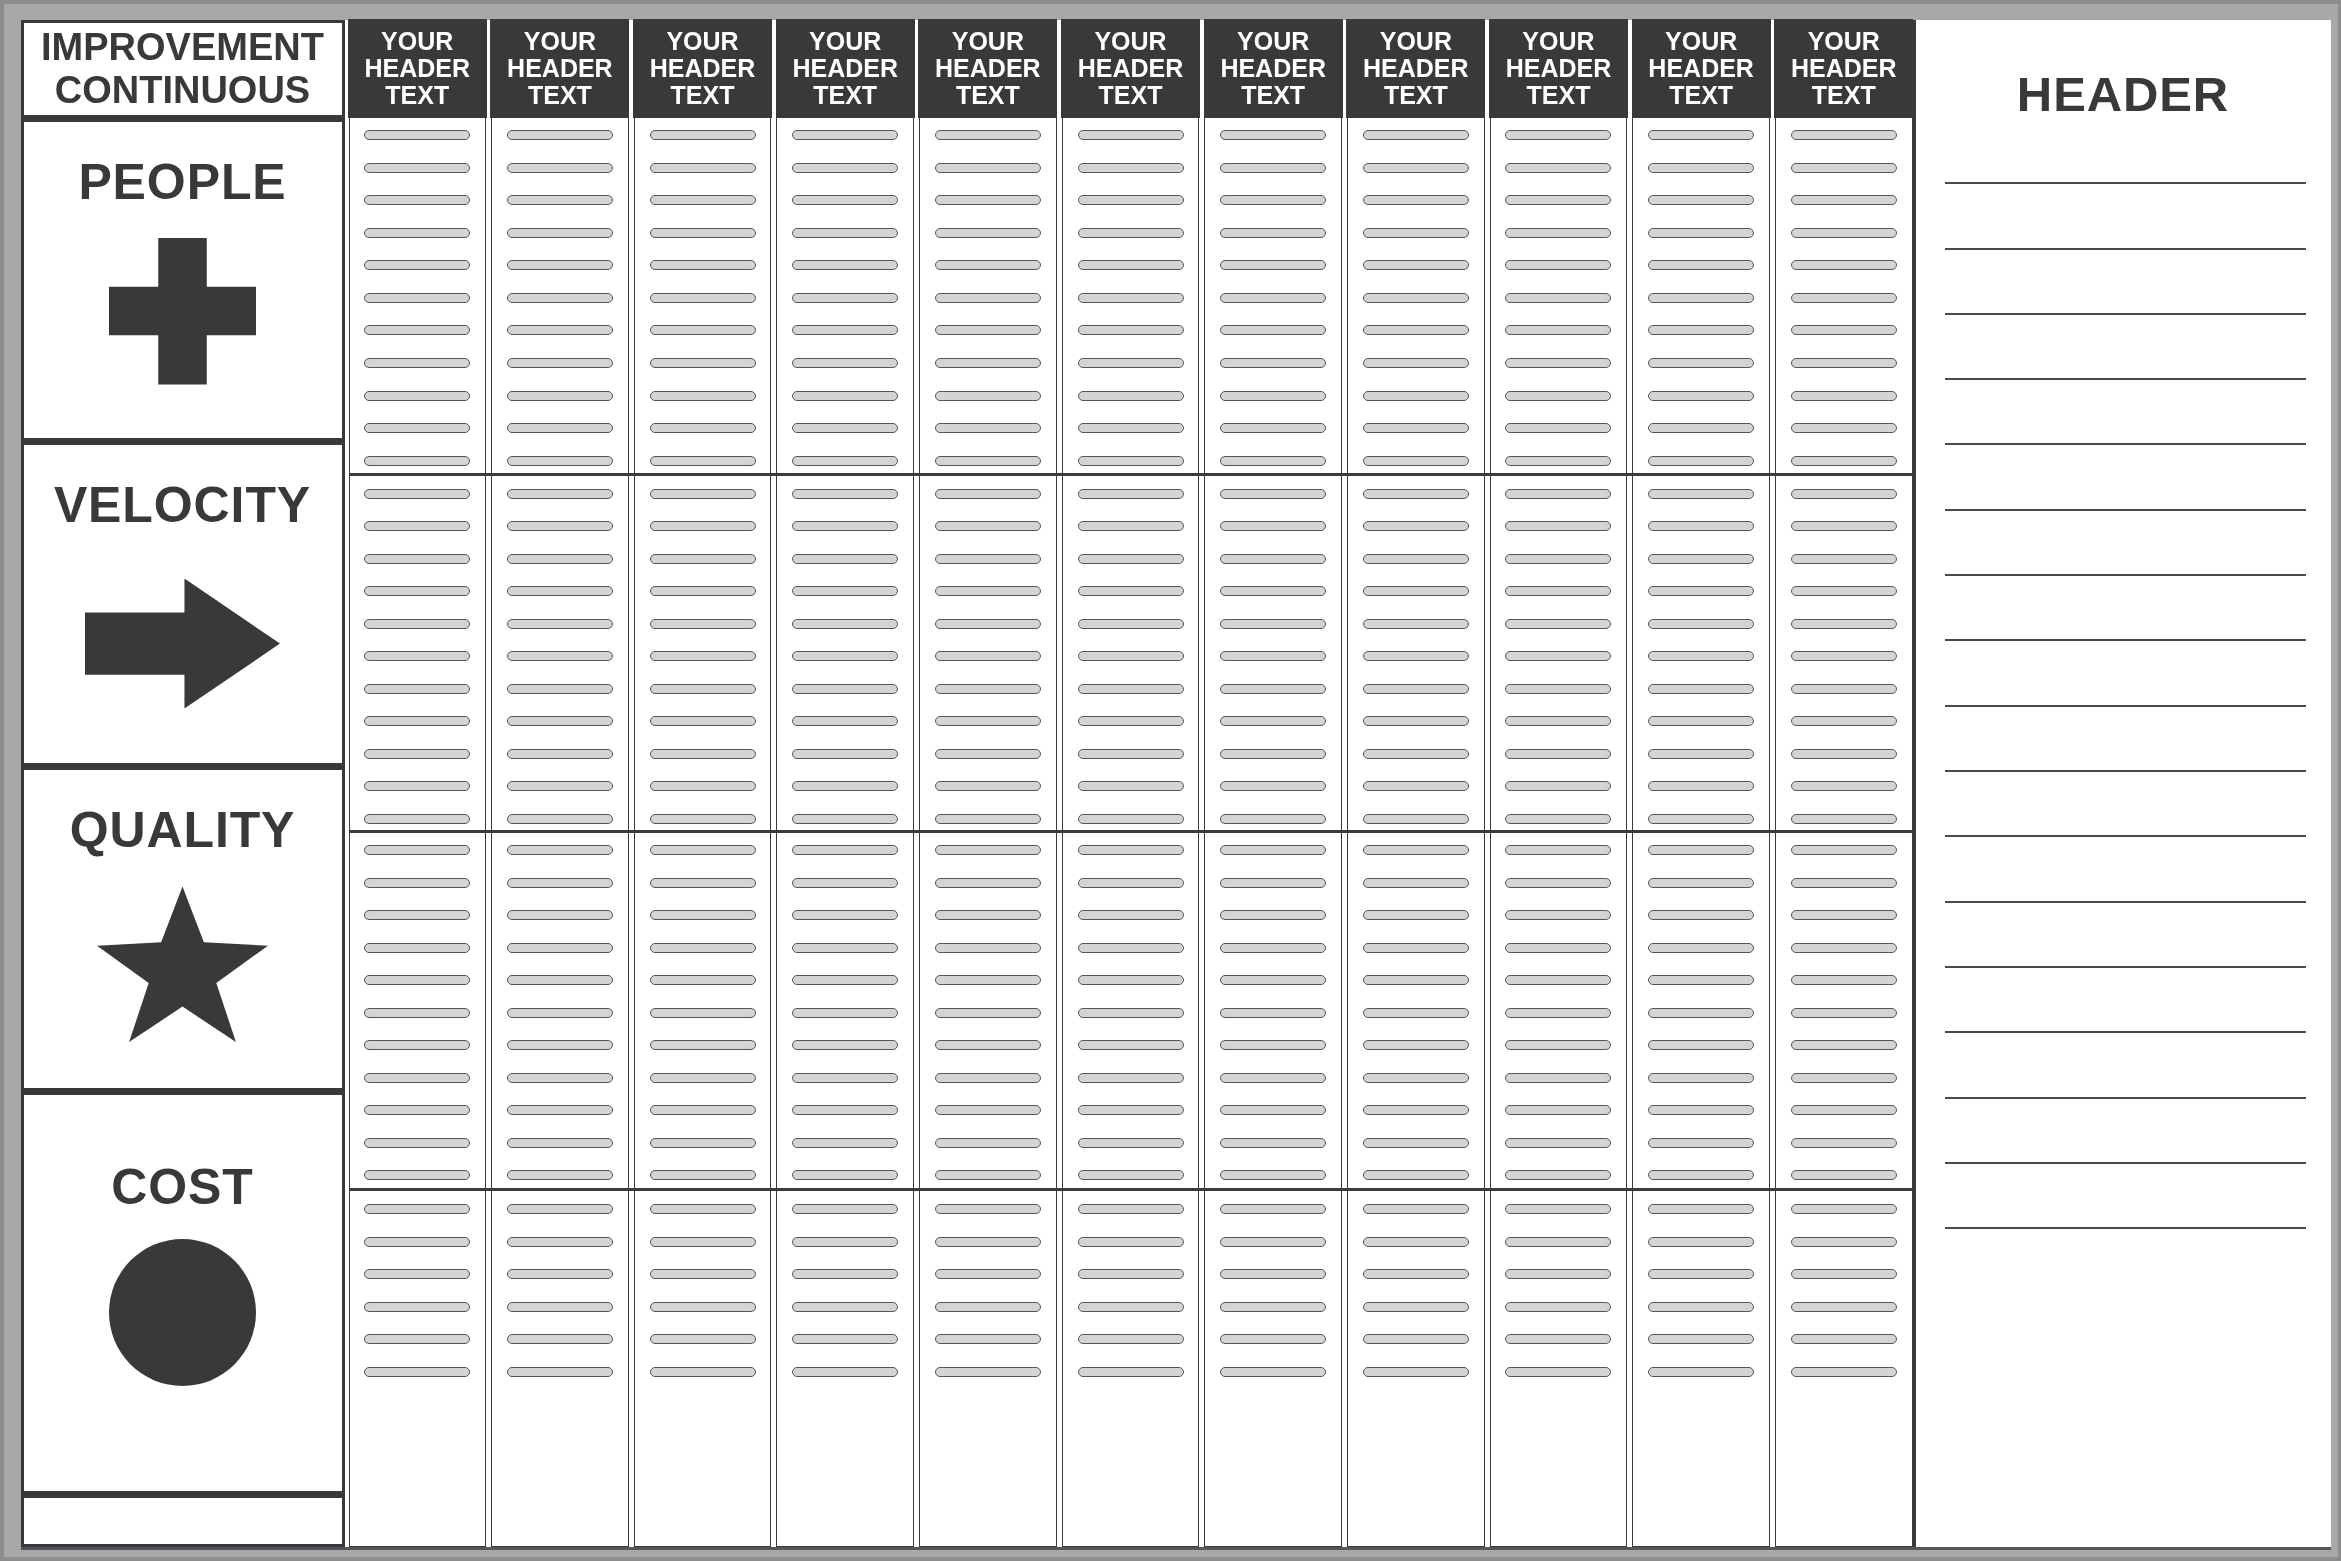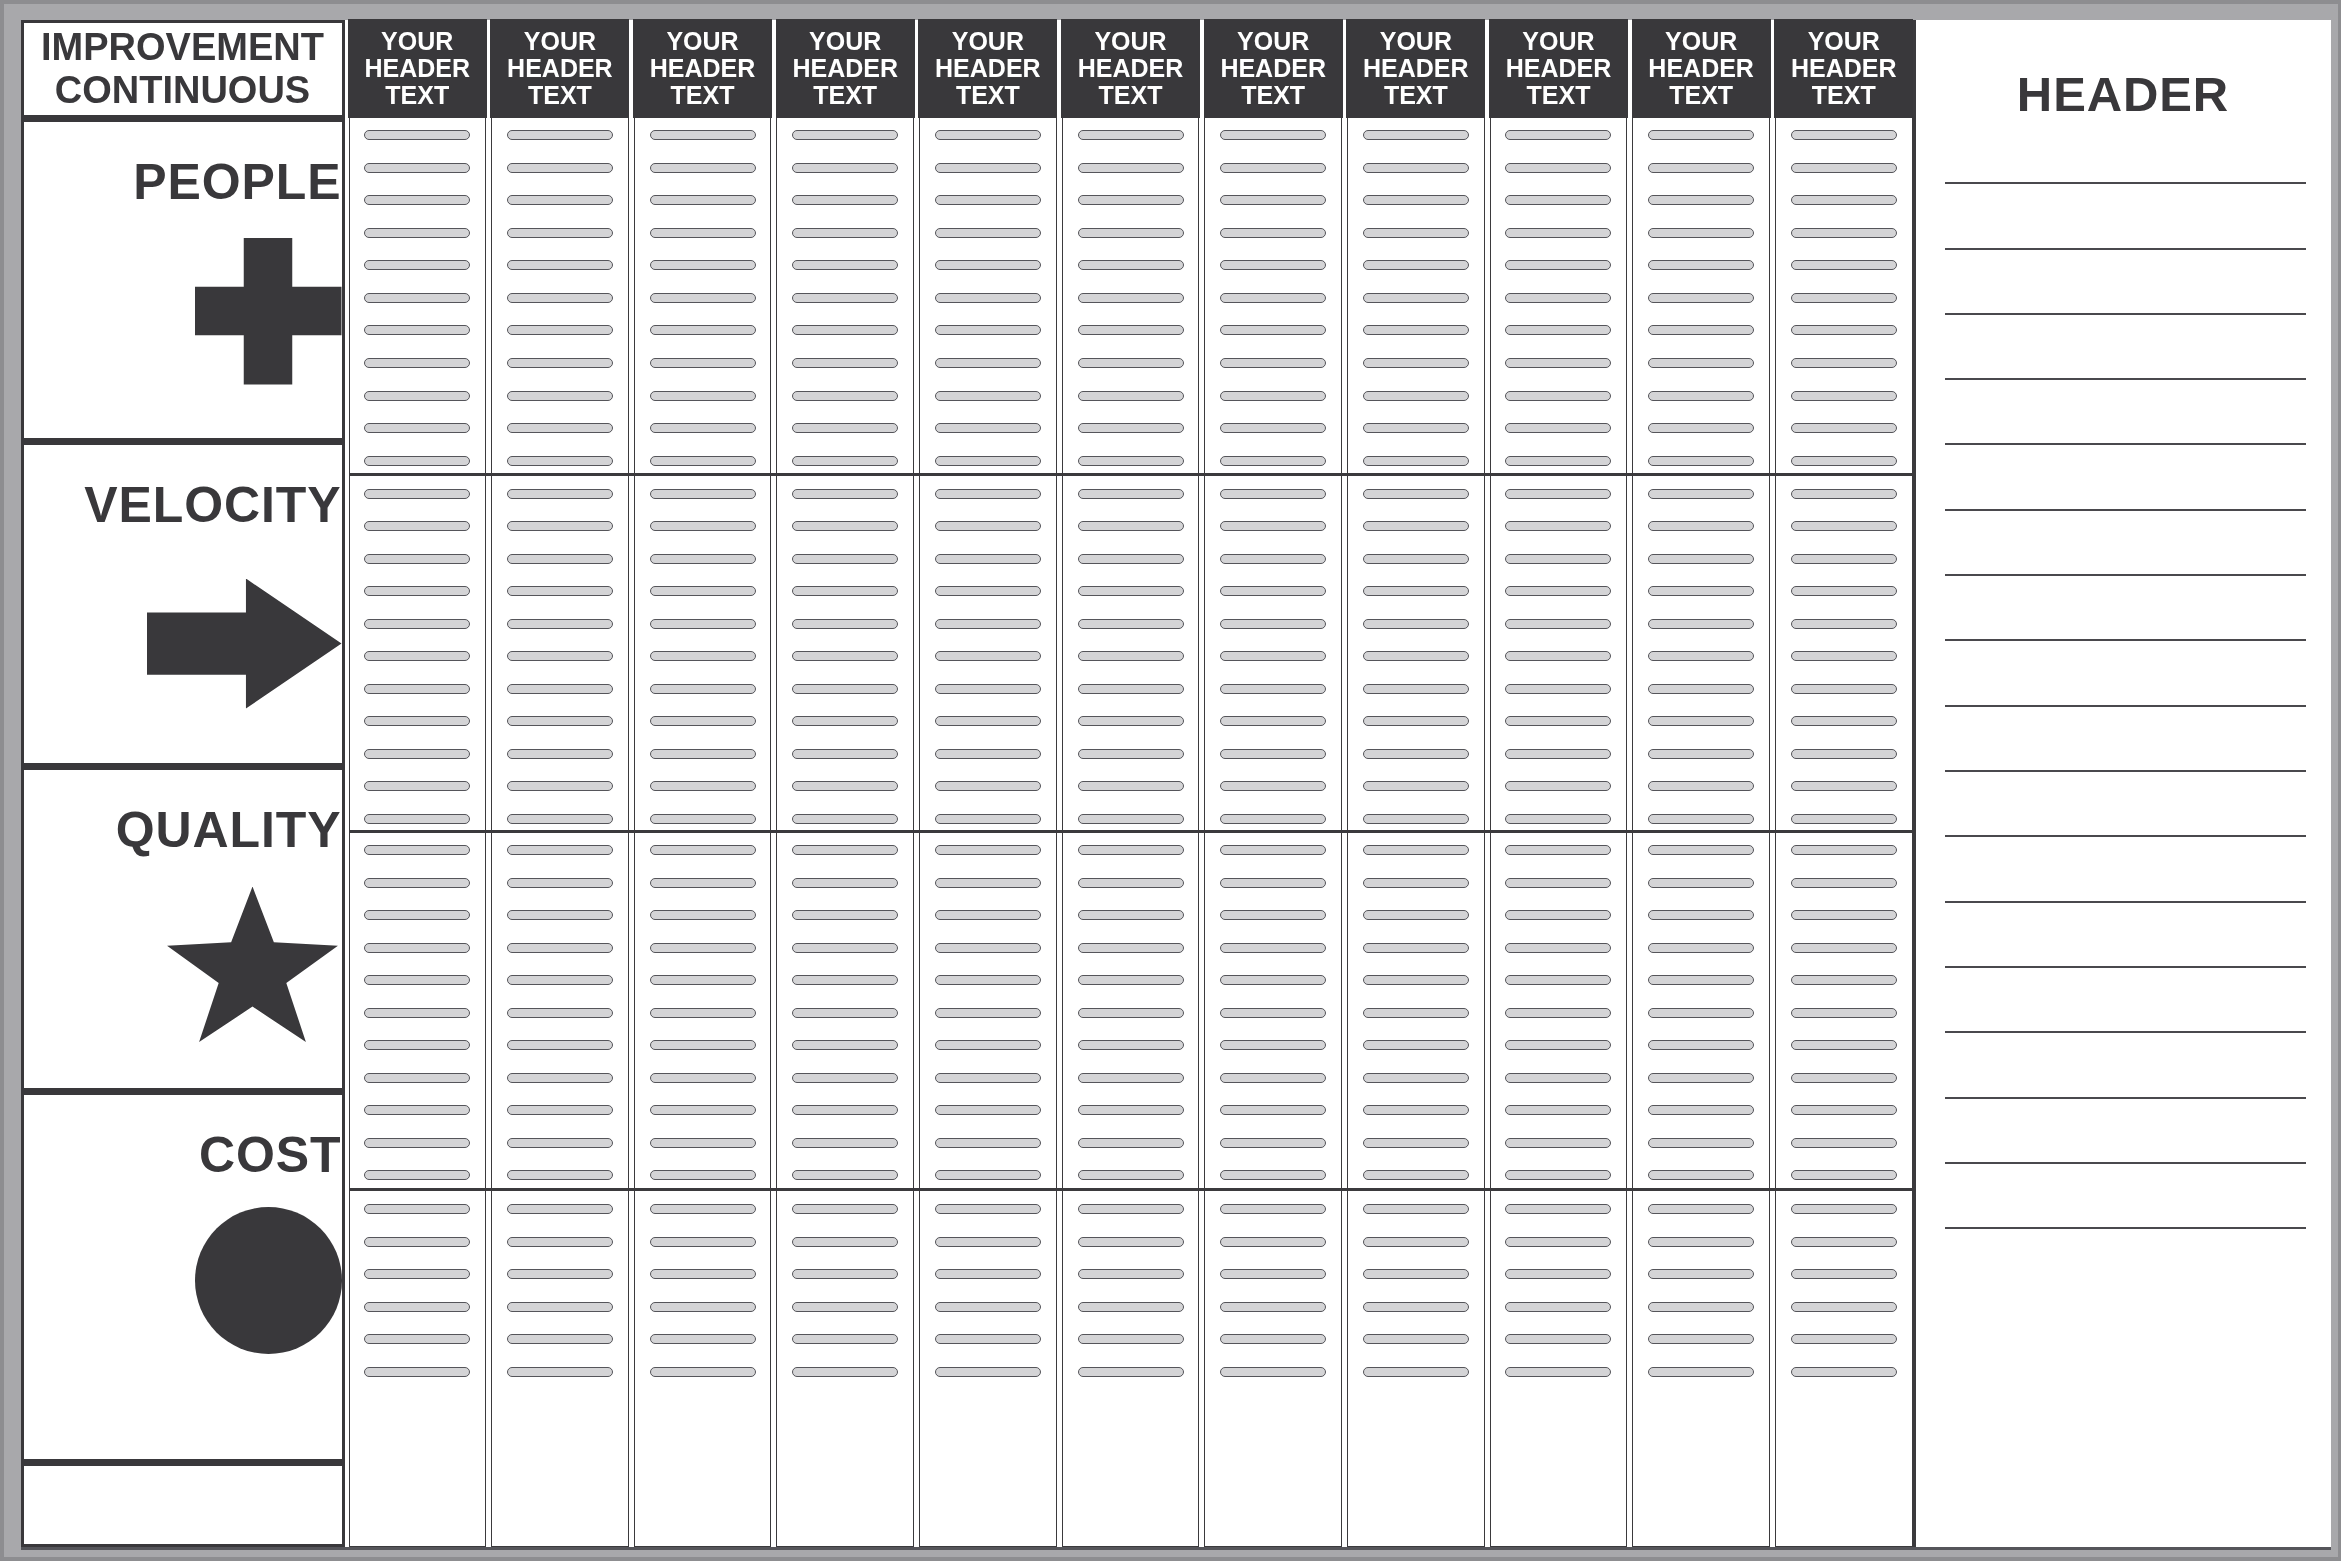--- a/index.html
+++ b/index.html
@@ -18,25 +18,25 @@
   .sidebar{
     position:absolute;left:0;top:0;width:324px;height:1527px;box-sizing:border-box;
     border:3.5px solid var(--ink);background:var(--board);
     display:flex;flex-direction:column;
   }
   .sb-header{
     height:99px;box-sizing:border-box;border-bottom:7.8px solid var(--ink);
     display:flex;flex-direction:column;justify-content:center;align-items:center;
     text-align:center;color:var(--ink);font-weight:700;font-size:38px;line-height:43px;
   }
-  .sb-section{box-sizing:border-box;border-bottom:7.8px solid var(--ink);display:flex;flex-direction:column;align-items:flex-end;}
+  .sb-section{box-sizing:border-box;border-bottom:7.8px solid var(--ink);display:flex;flex-direction:column;align-items:center;}
   .sb-people{height:323px;}
   .sb-quality{height:325px;}
   .sb-velocity{height:325px;}
-  .sb-cost{height:371px;}
+  .sb-cost{height:371px;margin-top:32px;}
   .sb-empty{flex:1;border-bottom:none;}
   .sb-label{margin-top:35px;font-weight:700;font-size:50px;line-height:50px;color:var(--ink);letter-spacing:0.9px;}
   .icon{background:var(--ink);}
   .icon-plus{width:147px;height:147px;margin-top:31px;
     clip-path:polygon(33.5% 0,66.5% 0,66.5% 33.5%,100% 33.5%,100% 66.5%,66.5% 66.5%,66.5% 100%,33.5% 100%,33.5% 66.5%,0 66.5%,0 33.5%,33.5% 33.5%);}
   .icon-star{width:178px;height:169px;margin-top:32px;
     clip-path:polygon(50% 0%,62% 33%,98% 35%,69% 57%,80% 92%,50% 71%,20% 92%,31% 57%,2% 35%,38% 33%);}
   .icon-arrow{width:195px;height:130px;margin-top:49px;
     clip-path:polygon(0 26%,51% 26%,51% 0,100% 50%,51% 100%,51% 74%,0 74%);}
   .icon-circle{width:147px;height:147px;margin-top:27px;border-radius:50%;}

